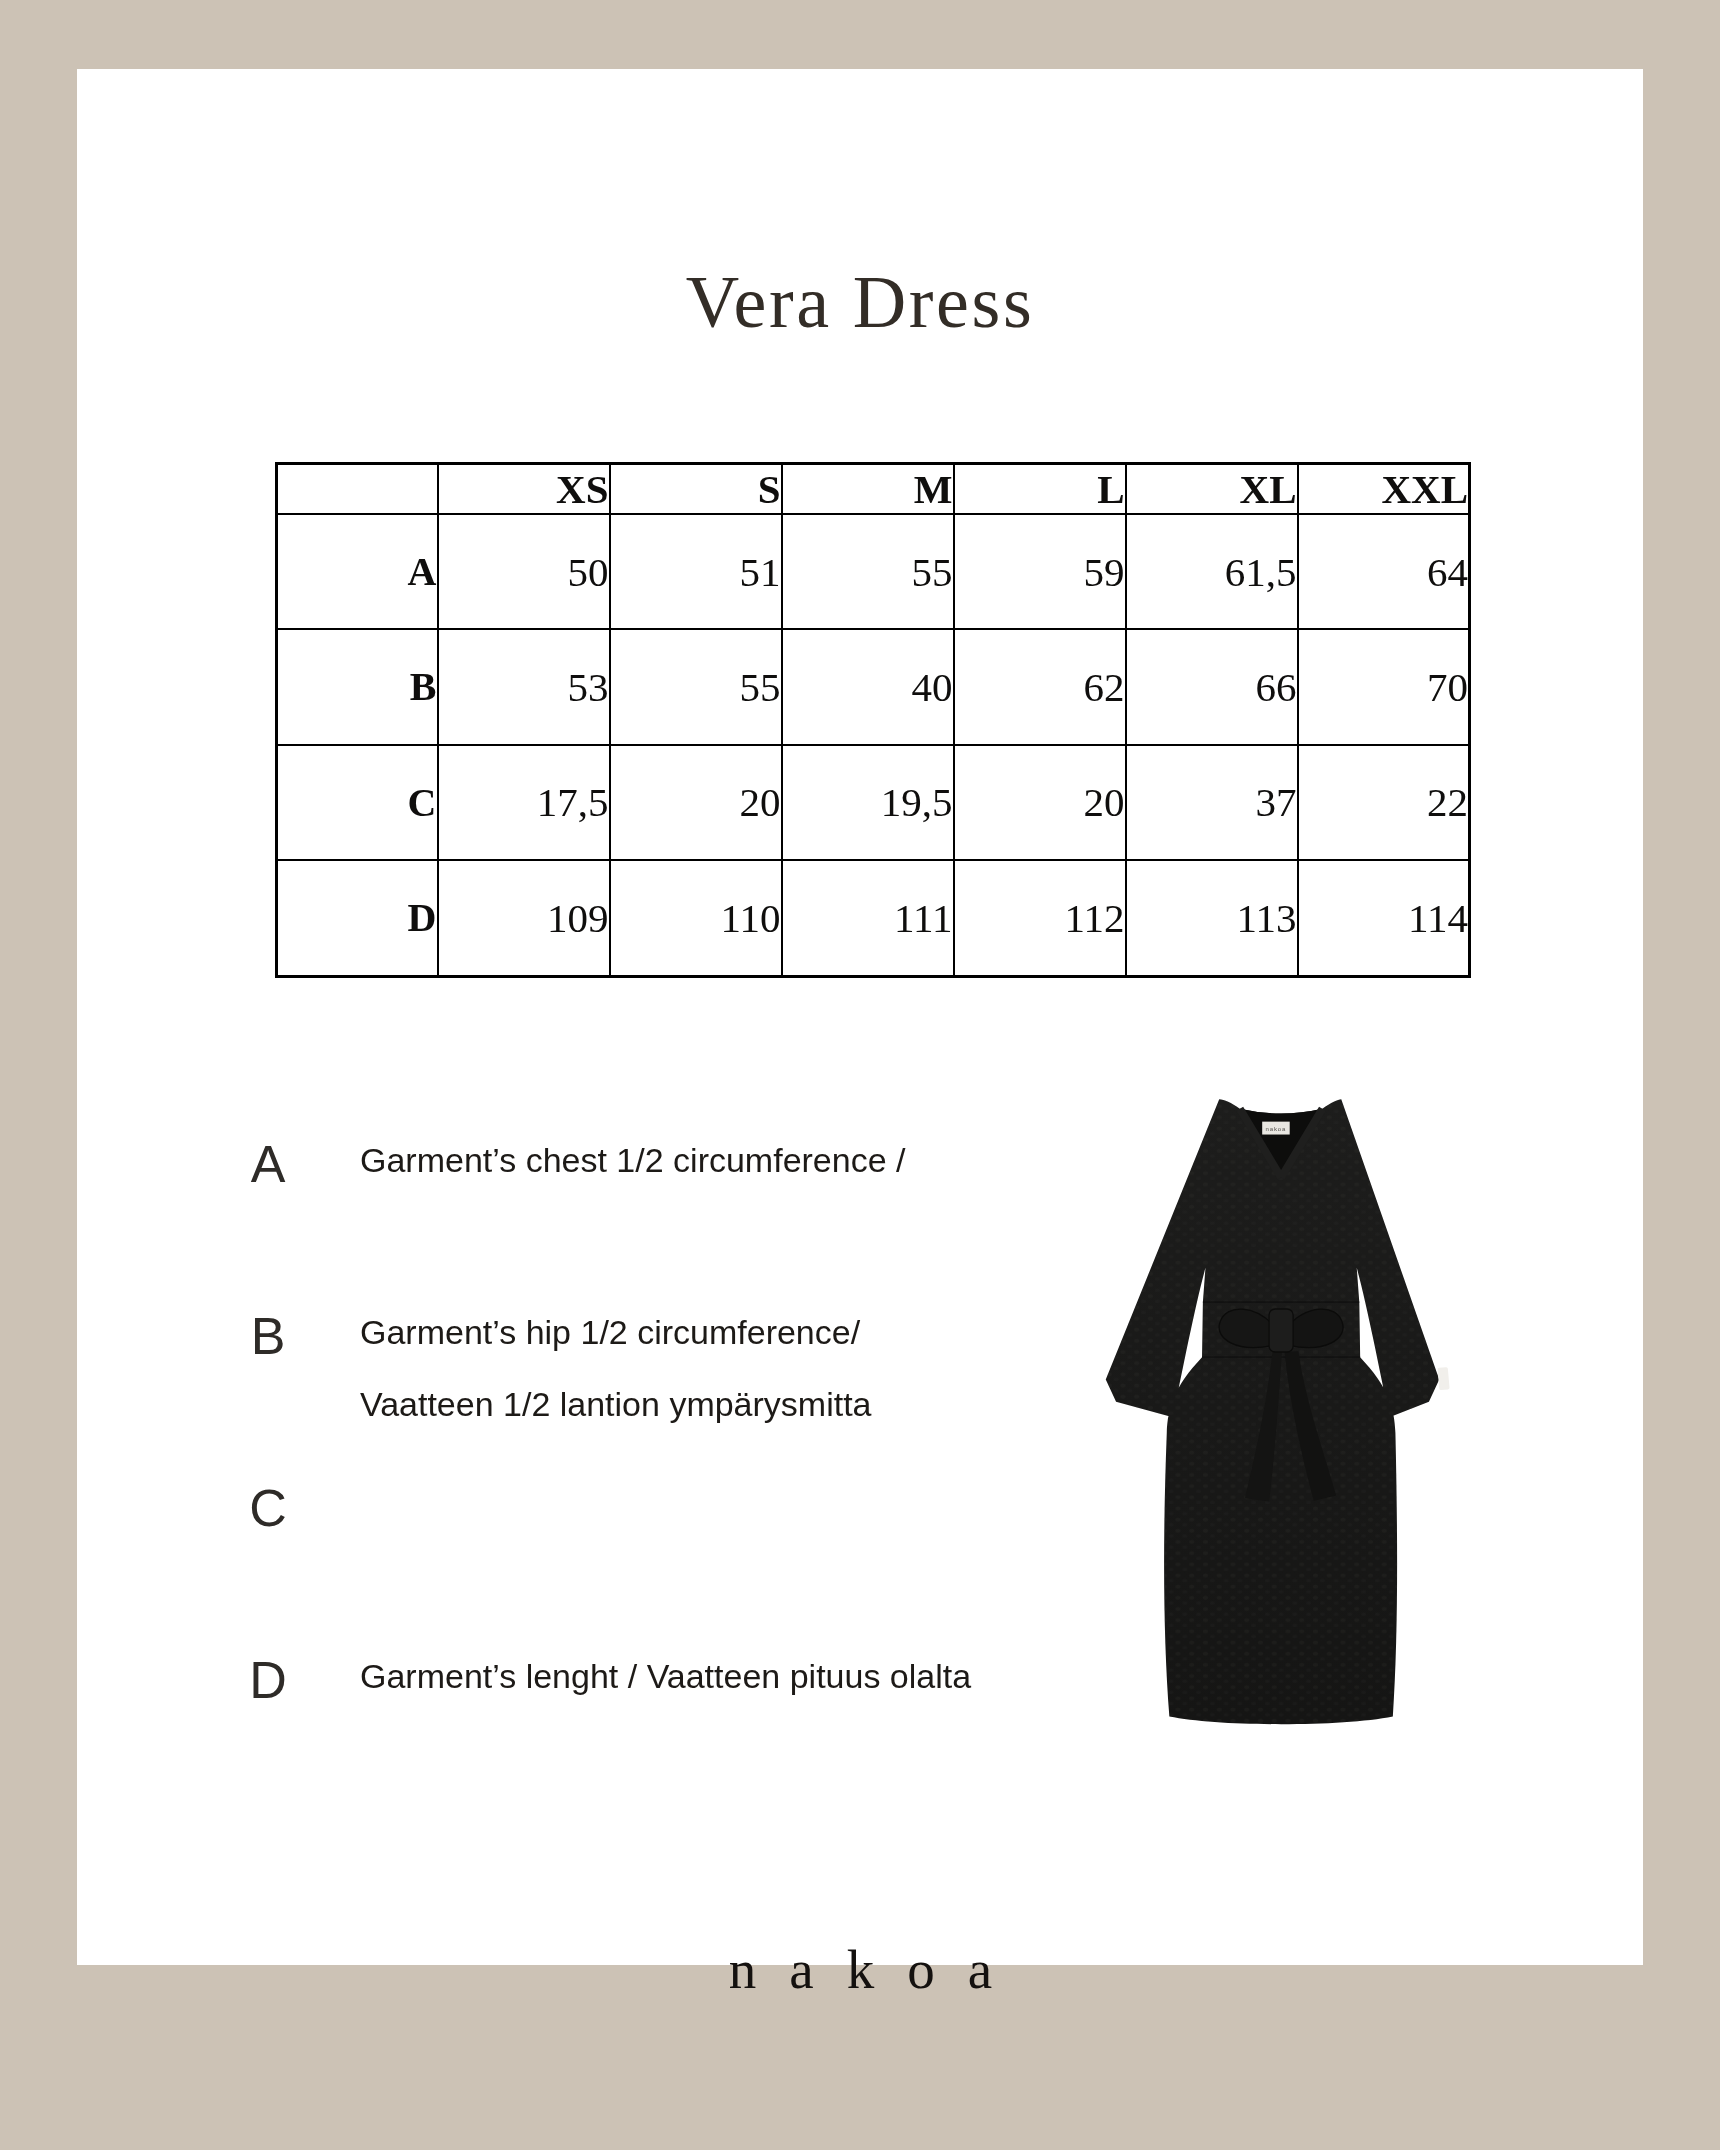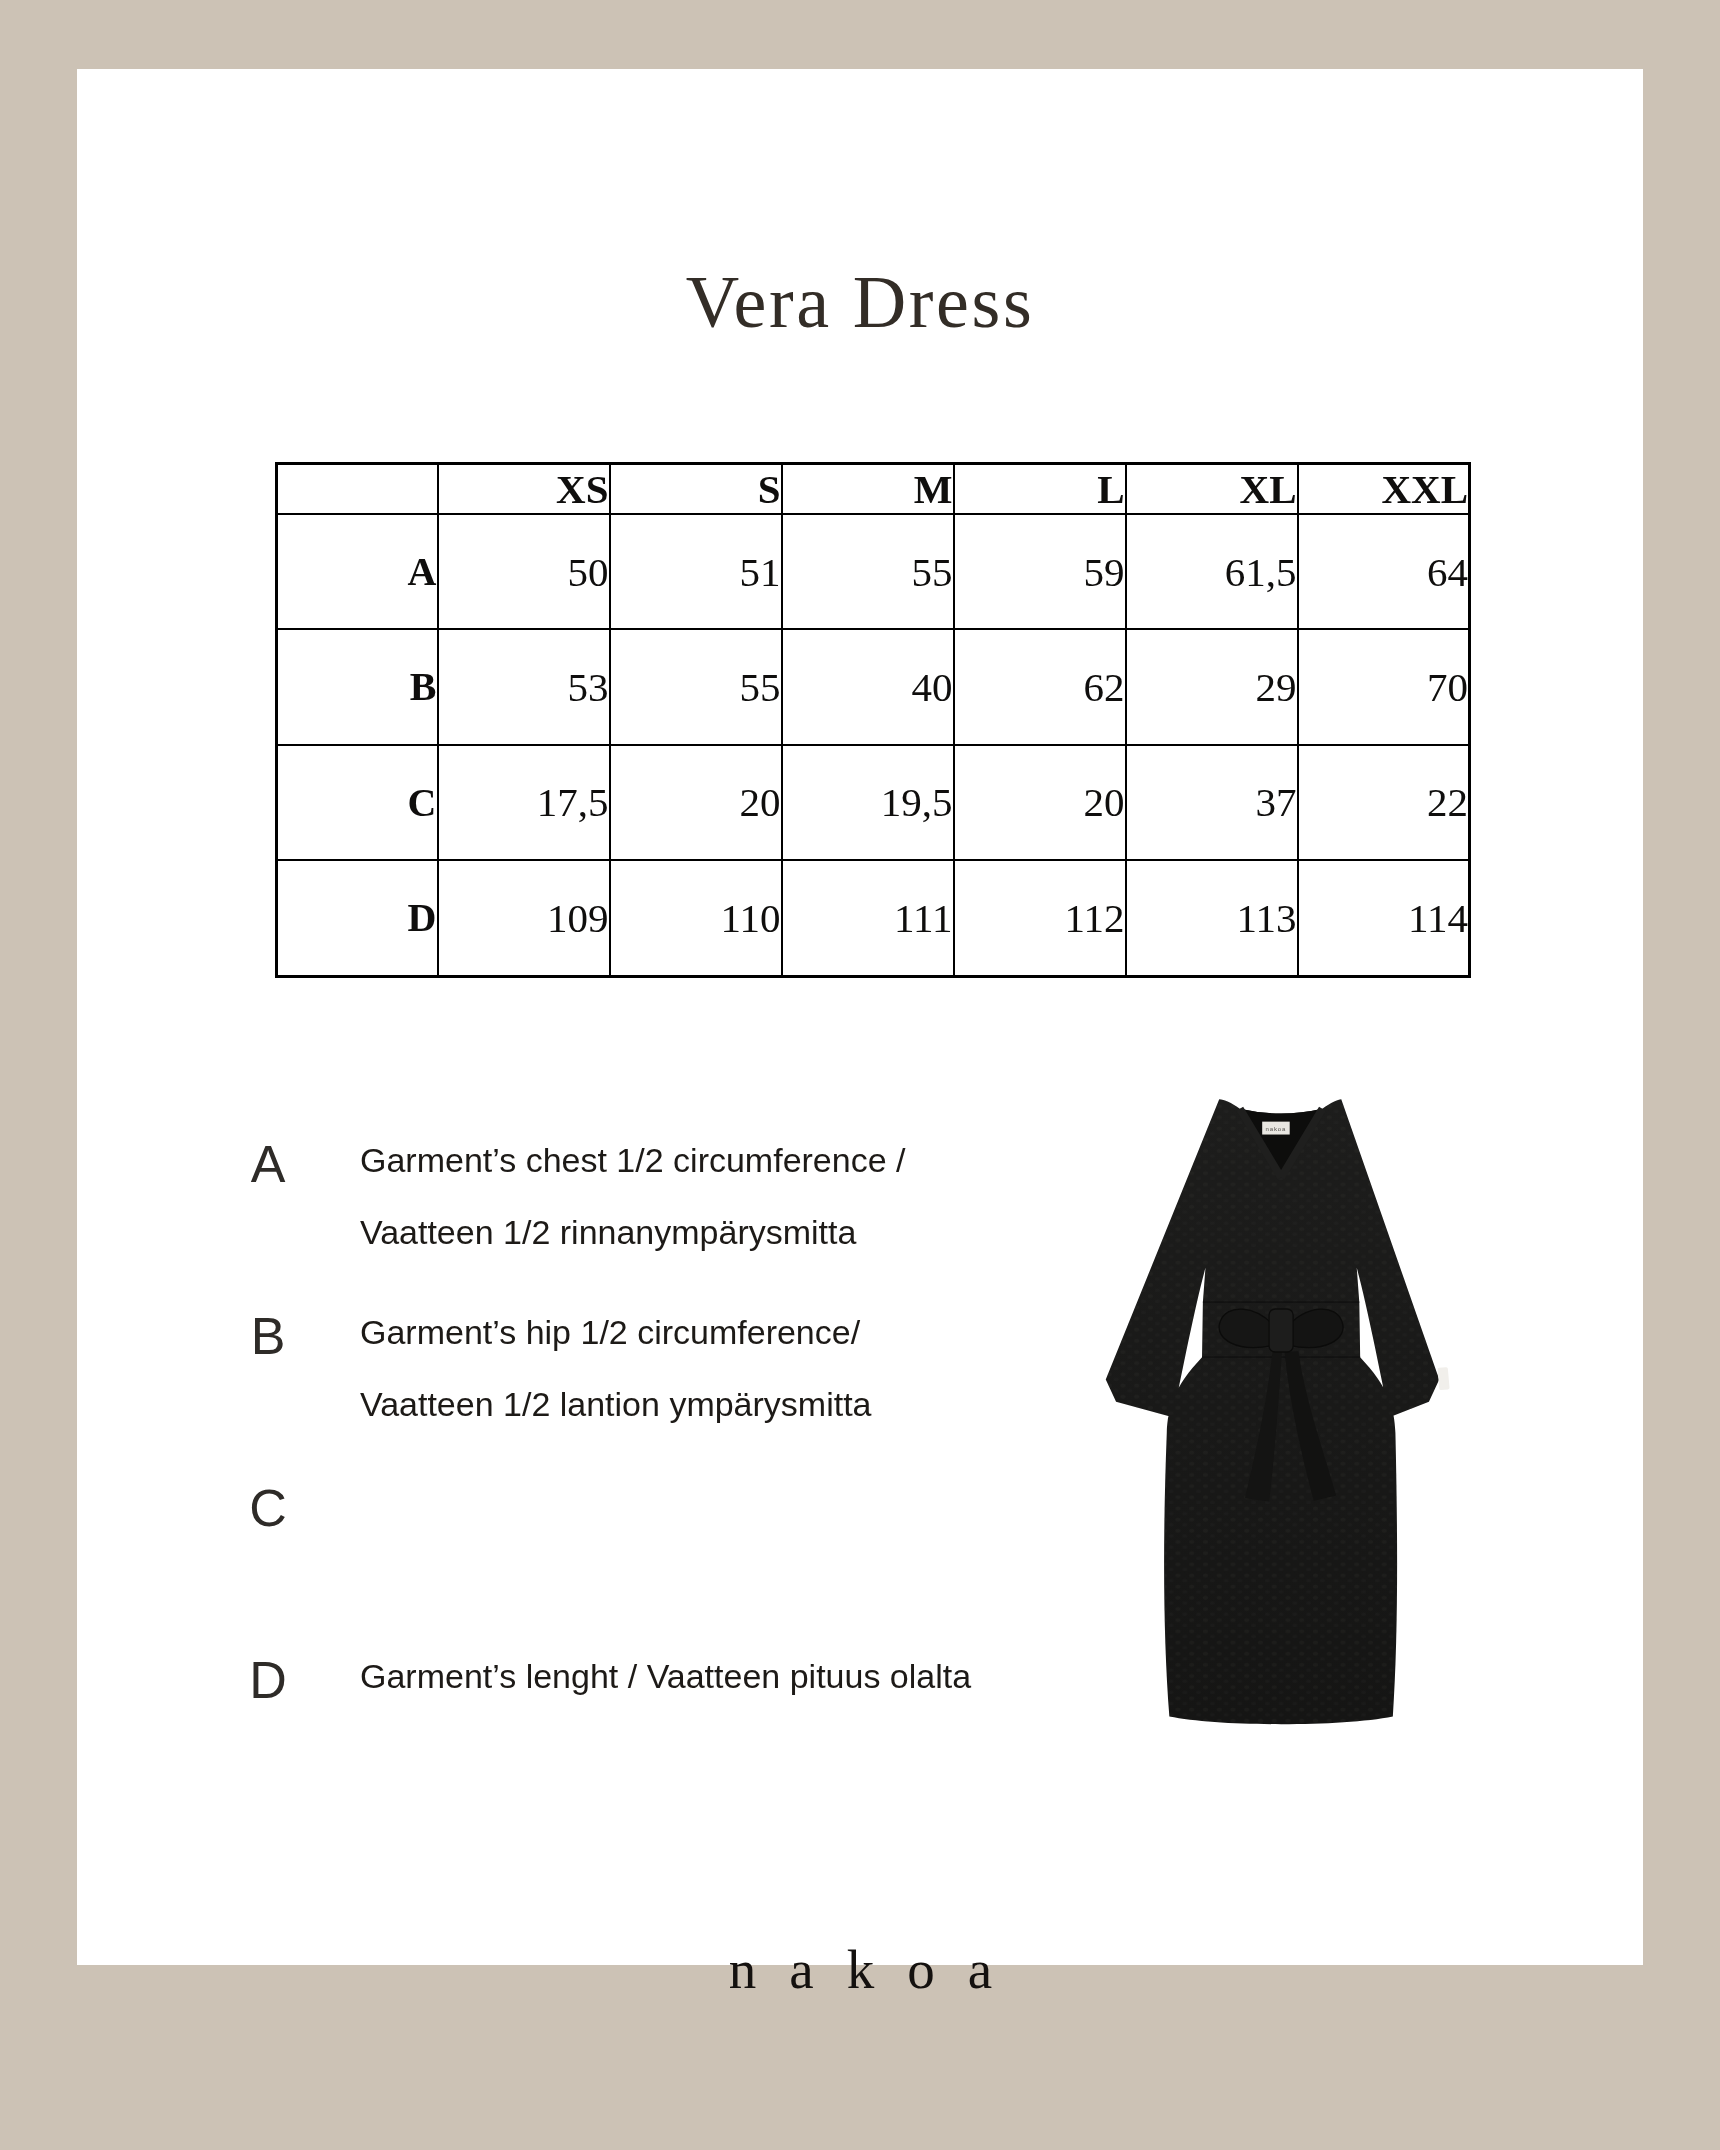--- a/index.html
+++ b/index.html
@@ -74,21 +74,21 @@
           <td>59</td>
           <td>61,5</td>
           <td>64</td>
         </tr>
         <tr>
           <th>B</th>
           <td>53</td>
           <td>55</td>
           <td>40</td>
           <td>62</td>
-          <td>29</td>
+          <td>66</td>
           <td>70</td>
         </tr>
         <tr>
           <th>C</th>
           <td>17,5</td>
           <td>20</td>
           <td>19,5</td>
           <td>20</td>
           <td>37</td>
           <td>22</td>
@@ -102,21 +102,20 @@
           <td>113</td>
           <td>114</td>
         </tr>
       </tbody>
     </table>
 
     <div class="legend-item li-a">
       <div class="legend-letter">A</div>
       <div class="legend-text">
         <div>Garment’s chest 1/2 circumference /</div>
-        <div>Vaatteen 1/2 rinnanympärysmitta</div>
       </div>
     </div>
 
     <div class="legend-item li-b">
       <div class="legend-letter">B</div>
       <div class="legend-text">
         <div>Garment’s hip 1/2 circumference/</div>
         <div>Vaatteen 1/2 lantion ympärysmitta</div>
       </div>
     </div>

